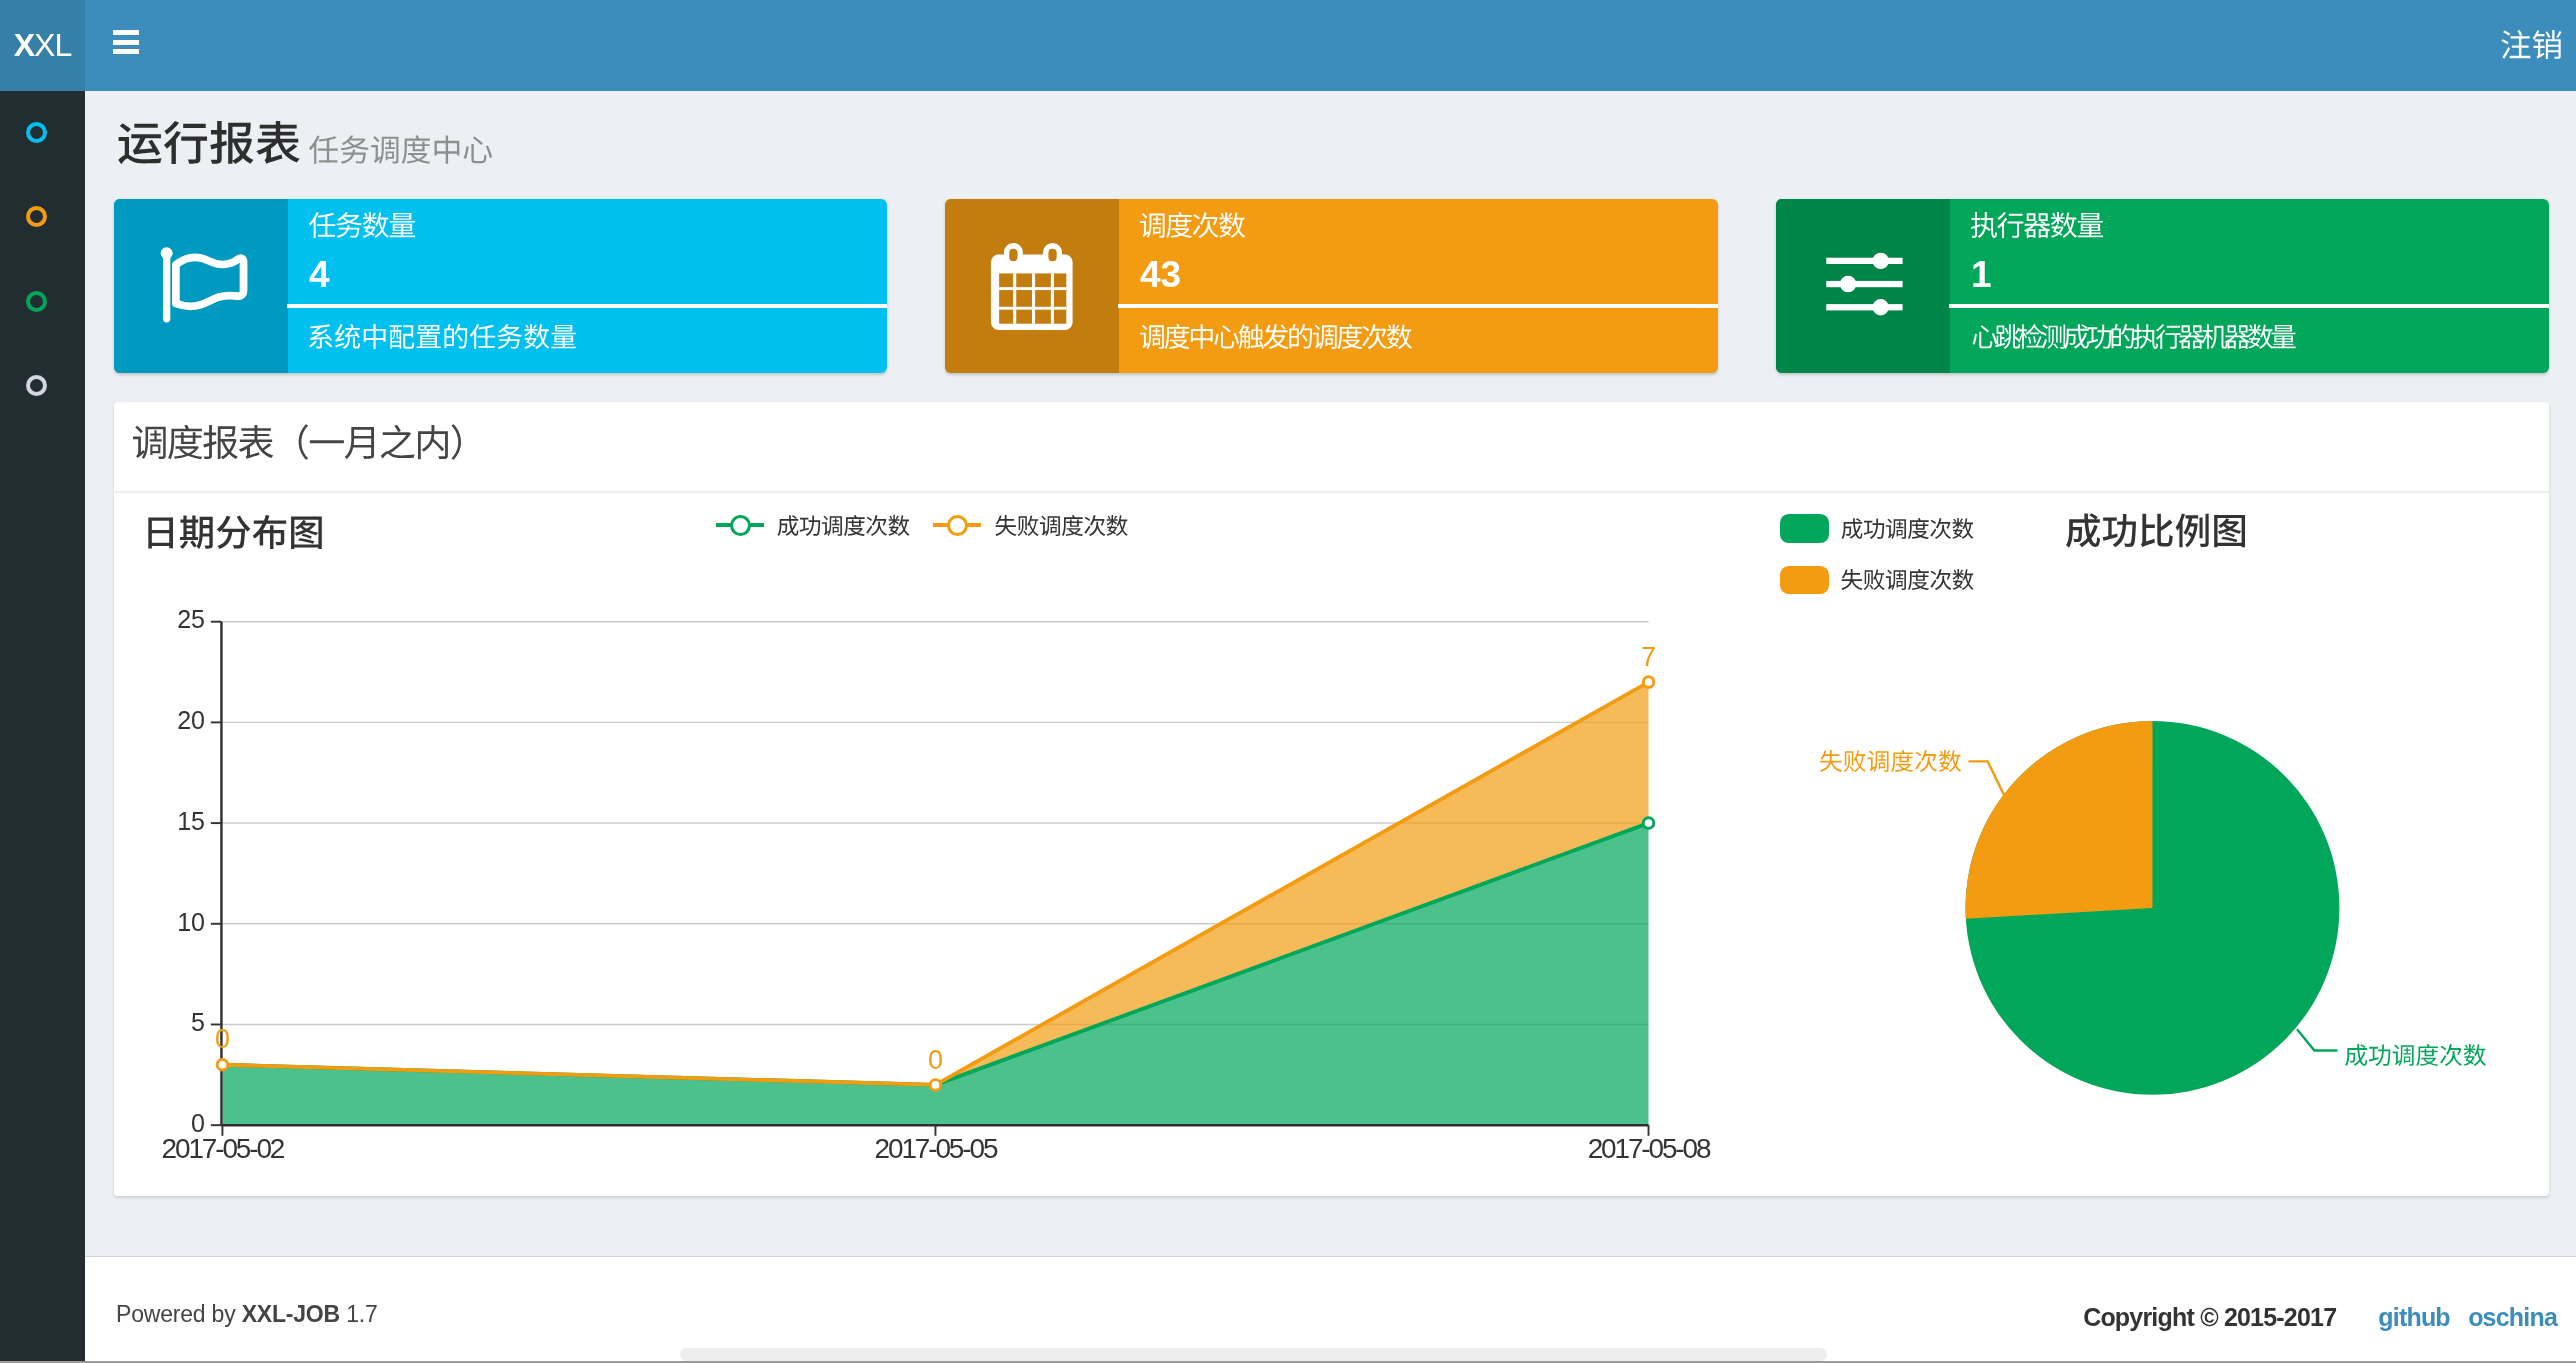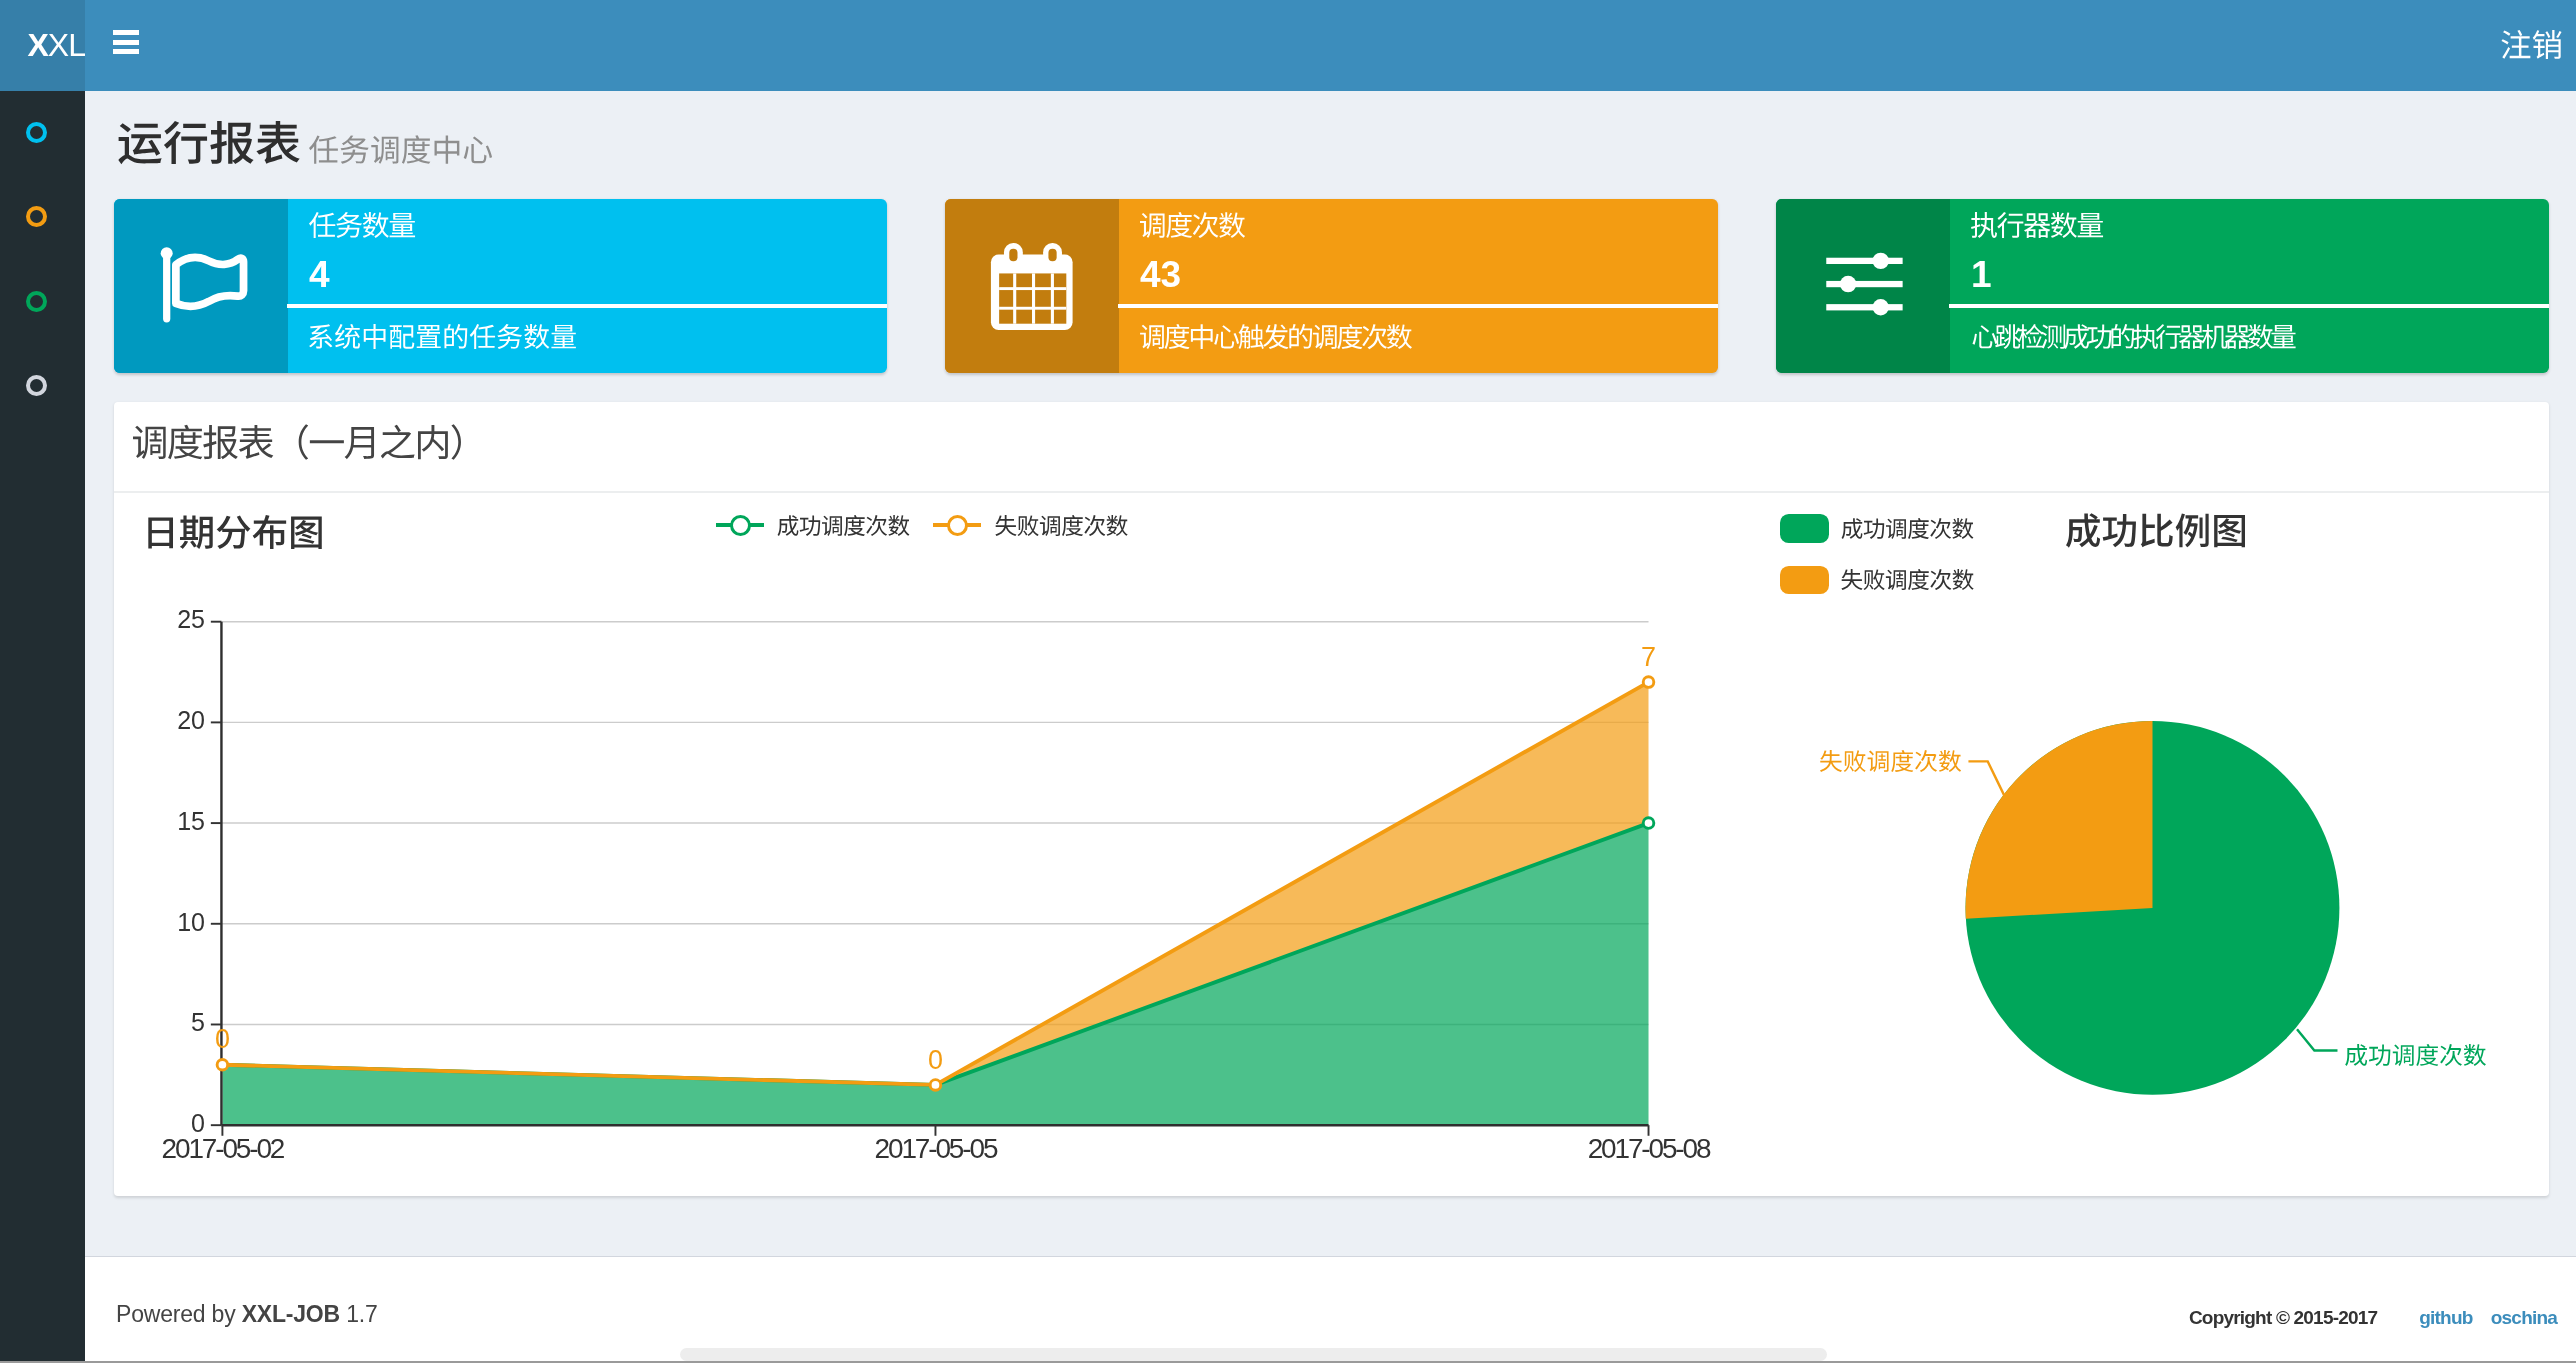--- a/index.html
+++ b/index.html
@@ -1,18 +1,18 @@
 <!DOCTYPE html>
 <html><head><meta charset="utf-8"><title>运行报表</title><style>
 *{margin:0;padding:0;box-sizing:border-box}
 html,body{width:2576px;height:1363px;background:#ecf0f5;font-family:"Liberation Sans",sans-serif;overflow:hidden;position:relative}
 .abs{position:absolute}
 </style></head><body>
 
-<div class="abs" style="left:0;top:0;width:85px;height:91px;background:#367fa9;color:#fff;font-size:32px;line-height:91px;text-align:right;letter-spacing:-1px"><b>X</b>XL</div>
+<div class="abs" style="left:0;top:0;width:85px;height:91px;background:#367fa9;color:#fff;font-size:32px;line-height:91px;text-align:center;letter-spacing:-1px"><b>X</b>XL</div>
 <div class="abs" style="left:85px;top:0;width:2491px;height:91px;background:#3c8dbc"></div>
 <div class="abs" style="left:113px;top:30px;width:26px;height:4.8px;background:#fff"></div>
 <div class="abs" style="left:113px;top:40px;width:26px;height:4.8px;background:#fff"></div>
 <div class="abs" style="left:113px;top:49px;width:26px;height:4.8px;background:#fff"></div>
 <svg style="position:absolute;left:2501px;top:30px" width="63" height="31" viewBox="1.4 -27.9 65.1 32.5">
     <path fill="#fff" d="M3.1 -25.5C5.2 -24.5 8.0 -22.9 9.4 -21.8L10.8 -23.9C9.4 -24.9 6.6 -26.4 4.5 -27.3ZM1.4 -16.4C3.5 -15.4 6.2 -13.9 7.5 -12.8L8.9 -14.9C7.5 -15.9 4.8 -17.4 2.7 -18.2ZM2.3 0.6 4.4 2.3C6.4 -0.8 8.7 -5.0 10.4 -8.4L8.6 -10.1C6.7 -6.3 4.1 -1.9 2.3 0.6ZM18.1 -27.0C19.2 -25.3 20.4 -23.0 20.8 -21.5L23.2 -22.5C22.7 -24.0 21.5 -26.2 20.3 -27.9ZM11.0 -21.4V-19.1H19.7V-11.6H12.3V-9.3H19.7V-0.8H10.0V1.6H31.7V-0.8H22.3V-9.3H29.8V-11.6H22.3V-19.1H31.0V-21.4Z M47.5 -25.6C48.7 -23.7 50.1 -21.2 50.6 -19.5L52.7 -20.6C52.1 -22.2 50.7 -24.7 49.4 -26.6ZM62.3 -26.8C61.4 -24.8 60.0 -22.1 58.8 -20.5L60.7 -19.6C61.9 -21.2 63.3 -23.7 64.4 -25.8ZM38.9 -27.6C37.9 -24.6 36.2 -21.7 34.2 -19.7C34.6 -19.2 35.3 -18.0 35.5 -17.5C36.5 -18.6 37.5 -19.9 38.4 -21.4H46.5V-23.8H39.7C40.2 -24.8 40.7 -25.9 41.0 -27.0ZM35.0 -11.4V-9.1H39.8V-2.5C39.8 -1.1 38.8 -0.2 38.2 0.1C38.6 0.6 39.2 1.7 39.4 2.2C39.9 1.7 40.8 1.1 46.3 -2.0C46.2 -2.5 45.9 -3.4 45.9 -4.1L42.1 -2.1V-9.1H46.7V-11.4H42.1V-15.8H46.0V-18.1H36.5V-15.8H39.8V-11.4ZM50.2 -10.3H61.2V-6.7H50.2ZM50.2 -12.4V-16.0H61.2V-12.4ZM54.6 -27.8V-18.3H47.9V2.6H50.2V-4.6H61.2V-0.5C61.2 -0.0 61.0 0.1 60.6 0.1C60.1 0.1 58.4 0.1 56.6 0.1C56.9 0.7 57.2 1.7 57.3 2.3C59.8 2.3 61.4 2.3 62.3 1.9C63.2 1.6 63.5 0.8 63.5 -0.5V-18.3L61.2 -18.3H57.0V-27.8Z"></path>
   </svg>
 <div class="abs" style="left:0;top:91px;width:85px;height:1273px;background:#222d32"></div>
 <div class="abs" style="left:26px;top:122px;width:21px;height:21px;border:4.3px solid #00c0ef;border-radius:50%"></div>
 <div class="abs" style="left:26px;top:206px;width:21px;height:21px;border:4.3px solid #f39c12;border-radius:50%"></div>
@@ -152,15 +152,15 @@
     <path fill="#333" d="M20.2 -32.0C20.2 -30.0 20.3 -28.0 20.3 -26.0H4.5V-15.1C4.5 -10.1 4.3 -3.5 1.2 1.1C2.0 1.6 3.6 2.8 4.2 3.5C7.6 -1.4 8.2 -9.0 8.3 -14.5H14.4C14.3 -8.7 14.1 -6.6 13.6 -6.0C13.3 -5.6 13.0 -5.5 12.5 -5.5C11.8 -5.5 10.3 -5.6 8.7 -5.7C9.3 -4.8 9.7 -3.4 9.7 -2.4C11.6 -2.3 13.3 -2.3 14.2 -2.4C15.3 -2.5 16.0 -2.9 16.7 -3.7C17.5 -4.8 17.7 -8.1 17.9 -16.4C17.9 -16.8 17.9 -17.8 17.9 -17.8H8.3V-22.4H20.6C21.1 -16.5 21.9 -10.9 23.3 -6.6C20.9 -3.9 18.1 -1.6 14.9 0.1C15.7 0.8 17.0 2.3 17.6 3.0C20.2 1.4 22.6 -0.5 24.8 -2.8C26.5 0.8 28.8 2.9 31.6 2.9C34.7 2.9 36.0 1.1 36.6 -5.6C35.6 -6.0 34.4 -6.8 33.5 -7.6C33.3 -2.7 32.8 -0.8 31.8 -0.8C30.2 -0.8 28.7 -2.7 27.5 -6.0C30.2 -9.7 32.5 -14.1 34.1 -19.0L30.5 -19.9C29.4 -16.3 28.0 -13.1 26.1 -10.3C25.3 -13.8 24.6 -17.9 24.3 -22.4H36.3V-26.0H32.3L34.2 -27.9C32.8 -29.2 29.9 -31.0 27.6 -32.1L25.4 -30.0C27.5 -28.9 29.9 -27.2 31.4 -26.0H24.1C24.0 -27.9 23.9 -30.0 23.9 -32.0Z M39.3 -7.3 40.1 -3.6C44.2 -4.7 49.7 -6.2 54.8 -7.8L54.4 -11.2L48.6 -9.7V-24.4H53.9V-27.8H39.7V-24.4H45.1V-8.7C42.9 -8.1 40.9 -7.6 39.3 -7.3ZM60.3 -31.5C60.3 -28.8 60.3 -26.1 60.2 -23.6H54.3V-20.2H60.0C59.5 -11.2 57.5 -3.9 49.7 0.4C50.6 1.0 51.7 2.3 52.2 3.2C60.8 -1.7 63.0 -10.0 63.6 -20.2H70.2C69.7 -7.4 69.2 -2.4 68.1 -1.2C67.7 -0.7 67.3 -0.6 66.6 -0.6C65.7 -0.6 63.7 -0.6 61.5 -0.8C62.2 0.2 62.6 1.7 62.7 2.7C64.8 2.9 66.9 2.9 68.2 2.7C69.5 2.5 70.4 2.2 71.3 1.0C72.7 -0.8 73.2 -6.3 73.8 -21.9C73.8 -22.4 73.8 -23.6 73.8 -23.6H63.8C63.9 -26.1 63.9 -28.8 63.9 -31.5Z M80.6 3.0C81.5 2.3 83.1 1.6 93.4 -1.9C93.2 -2.8 93.1 -4.5 93.2 -5.6L84.4 -2.8V-16.9H93.4V-20.5H84.4V-31.6H80.5V-3.2C80.5 -1.5 79.5 -0.5 78.8 -0.0C79.4 0.6 80.3 2.1 80.6 3.0ZM96.0 -31.8V-3.9C96.0 0.9 97.1 2.2 101.1 2.2C101.8 2.2 105.8 2.2 106.6 2.2C110.7 2.2 111.6 -0.5 112.0 -8.2C111.0 -8.5 109.4 -9.2 108.5 -9.9C108.3 -3.0 108.0 -1.3 106.2 -1.3C105.4 -1.3 102.3 -1.3 101.6 -1.3C100.0 -1.3 99.7 -1.6 99.7 -3.8V-13.9C103.9 -16.4 108.3 -19.5 111.8 -22.4L108.8 -25.6C106.5 -23.2 103.1 -20.2 99.7 -17.8V-31.8Z M139.8 -27.8V-6.3H143.0V-27.8ZM146.0 -31.8V-1.4C146.0 -0.8 145.7 -0.6 145.1 -0.5C144.4 -0.5 142.3 -0.5 140.1 -0.6C140.6 0.4 141.1 1.9 141.2 2.9C144.3 2.9 146.4 2.8 147.6 2.2C148.8 1.7 149.3 0.7 149.3 -1.4V-31.8ZM127.5 -10.6C128.7 -9.7 130.1 -8.5 131.1 -7.4C129.5 -4.0 127.3 -1.2 124.8 0.4C125.6 1.1 126.5 2.4 127.0 3.2C133.0 -1.1 136.7 -9.2 137.9 -21.3L135.8 -21.8L135.2 -21.7H131.0C131.5 -23.3 131.9 -25.0 132.2 -26.8H138.4V-30.1H125.3V-26.8H128.7C127.7 -20.9 125.9 -15.4 123.2 -11.9C124.0 -11.3 125.3 -10.1 125.9 -9.6C127.5 -11.9 128.9 -15.0 130.0 -18.4H134.3C133.9 -15.6 133.3 -13.0 132.5 -10.7C131.5 -11.6 130.3 -12.4 129.4 -13.1ZM121.5 -32.0C120.1 -26.6 117.8 -21.3 115.0 -17.7C115.6 -16.8 116.4 -14.7 116.7 -13.9C117.5 -14.9 118.2 -16.0 118.9 -17.1V3.1H122.2V-23.9C123.2 -26.3 124.0 -28.7 124.7 -31.1Z M165.9 -10.4C169.1 -9.8 173.0 -8.4 175.2 -7.3L176.7 -9.7C174.5 -10.7 170.5 -11.9 167.4 -12.5ZM162.3 -5.5C167.6 -4.9 174.2 -3.4 177.8 -2.1L179.4 -4.7C175.6 -6.0 169.1 -7.4 164.0 -7.9ZM155.0 -30.5V3.2H158.5V1.7H183.5V3.2H187.0V-30.5ZM158.5 -1.5V-27.2H183.5V-1.5ZM167.6 -26.9C165.7 -23.9 162.5 -21.0 159.3 -19.2C160.0 -18.7 161.2 -17.6 161.7 -17.0C162.7 -17.7 163.7 -18.4 164.7 -19.3C165.7 -18.2 166.9 -17.3 168.2 -16.4C165.2 -15.1 161.8 -14.1 158.7 -13.5C159.3 -12.8 160.0 -11.4 160.3 -10.5C163.9 -11.4 167.8 -12.8 171.3 -14.6C174.3 -13.0 177.8 -11.7 181.3 -11.0C181.7 -11.8 182.6 -13.1 183.3 -13.7C180.2 -14.2 177.0 -15.2 174.2 -16.3C177.0 -18.2 179.3 -20.3 180.9 -22.8L178.9 -24.0L178.3 -23.9H169.1C169.7 -24.5 170.2 -25.2 170.6 -25.9ZM166.7 -21.2 175.8 -21.1C174.5 -19.9 172.9 -18.8 171.2 -17.9C169.4 -18.8 167.9 -19.9 166.7 -21.2Z"></path>
   </svg>
 <svg style="position:absolute;left:1819px;top:750px" width="145" height="24" viewBox="1.1 -21.1 150.2 25.2">
     <path fill="#f39c12" d="M11.4 -21.0V-16.6H6.6C7.1 -17.8 7.5 -19.0 7.9 -20.2L5.9 -20.7C5.0 -17.2 3.5 -13.9 1.5 -11.8C2.0 -11.6 2.9 -11.1 3.3 -10.8C4.2 -11.9 5.0 -13.2 5.8 -14.7H11.4V-13.2C11.4 -12.1 11.4 -10.9 11.2 -9.8H1.4V-7.9H10.7C9.7 -4.6 7.1 -1.7 1.1 0.4C1.5 0.8 2.0 1.6 2.2 2.0C8.6 -0.2 11.4 -3.5 12.6 -7.1C14.5 -2.4 17.8 0.7 23.0 2.0C23.3 1.5 23.9 0.7 24.3 0.3C19.2 -0.9 15.9 -3.7 14.2 -7.9H23.7V-9.8H13.2C13.3 -10.9 13.4 -12.1 13.4 -13.2V-14.7H21.6V-16.6H13.4V-21.0Z M30.9 -16.4V-9.7C30.9 -6.4 30.5 -1.9 26.0 0.7C26.4 1.0 26.9 1.6 27.1 2.0C31.9 -1.1 32.5 -5.9 32.5 -9.7V-16.4ZM32.2 -3.2C33.3 -1.8 34.7 0.2 35.4 1.4L36.7 0.4C36.0 -0.7 34.6 -2.6 33.5 -4.0ZM27.2 -19.8V-4.6H28.8V-18.1H34.5V-4.7H36.1V-19.8ZM40.6 -14.9H45.3C44.9 -11.0 44.0 -7.9 42.8 -5.5C41.5 -7.6 40.4 -10.1 39.7 -12.7C40.0 -13.4 40.3 -14.2 40.6 -14.9ZM40.5 -20.8C39.7 -16.9 38.4 -13.2 36.6 -10.7C36.9 -10.3 37.5 -9.5 37.7 -9.1C38.0 -9.6 38.4 -10.1 38.7 -10.7C39.5 -8.2 40.5 -5.9 41.9 -3.9C40.5 -1.9 38.8 -0.4 36.8 0.6C37.2 0.9 37.8 1.6 38.0 2.0C39.9 1.0 41.5 -0.5 42.9 -2.4C44.3 -0.6 46.0 0.9 47.9 2.0C48.2 1.5 48.7 0.9 49.1 0.6C47.1 -0.4 45.3 -2.0 43.8 -4.0C45.3 -6.7 46.4 -10.3 46.9 -14.9H48.7V-16.6H41.2C41.5 -17.9 41.9 -19.1 42.2 -20.4Z M52.6 -19.3C54.0 -18.2 55.6 -16.5 56.4 -15.4L57.7 -16.7C56.9 -17.8 55.2 -19.4 53.9 -20.5ZM51.1 -13.2V-11.4H54.6V-2.7C54.6 -1.4 53.7 -0.4 53.2 0.0C53.5 0.3 54.1 0.9 54.4 1.3C54.7 0.9 55.3 0.4 58.6 -2.3C58.3 -1.1 57.8 0.0 57.1 1.0C57.5 1.2 58.2 1.7 58.5 2.0C60.9 -1.4 61.2 -6.7 61.2 -10.6V-18.2H71.4V-0.3C71.4 0.1 71.3 0.2 70.9 0.2C70.5 0.2 69.4 0.2 68.1 0.2C68.3 0.7 68.6 1.5 68.7 1.9C70.5 1.9 71.5 1.9 72.2 1.6C72.9 1.3 73.1 0.8 73.1 -0.2V-19.9H59.6V-10.6C59.6 -8.2 59.5 -5.4 58.8 -2.8C58.6 -3.2 58.4 -3.7 58.2 -4.1L56.4 -2.7V-13.2ZM65.5 -17.4V-15.4H62.8V-13.9H65.5V-11.4H62.2V-9.9H70.5V-11.4H67.0V-13.9H69.8V-15.4H67.0V-17.4ZM62.8 -7.9V-0.9H64.2V-2.0H69.5V-7.9ZM64.2 -6.5H68.1V-3.5H64.2Z M84.7 -16.1V-13.9H80.6V-12.4H84.7V-8.2H94.4V-12.4H98.4V-13.9H94.4V-16.1H92.5V-13.9H86.5V-16.1ZM92.5 -12.4V-9.7H86.5V-12.4ZM93.9 -5.1C92.8 -3.8 91.3 -2.8 89.5 -2.0C87.7 -2.8 86.2 -3.8 85.2 -5.1ZM81.0 -6.6V-5.1H84.2L83.4 -4.7C84.4 -3.3 85.8 -2.1 87.4 -1.2C85.1 -0.4 82.5 0.0 79.8 0.2C80.1 0.7 80.4 1.4 80.5 1.9C83.7 1.5 86.7 0.9 89.4 -0.2C91.9 0.9 94.8 1.6 98.0 2.0C98.2 1.5 98.7 0.8 99.0 0.4C96.3 0.1 93.7 -0.4 91.5 -1.2C93.7 -2.3 95.5 -3.9 96.7 -6.1L95.5 -6.7L95.2 -6.6ZM86.8 -20.7C87.2 -20.0 87.5 -19.2 87.8 -18.5H78.2V-11.7C78.2 -8.0 78.0 -2.6 75.9 1.2C76.4 1.3 77.2 1.7 77.6 2.0C79.7 -2.0 80.0 -7.7 80.0 -11.7V-16.8H98.7V-18.5H90.0C89.7 -19.3 89.2 -20.3 88.7 -21.1Z M101.4 -17.9C103.1 -17.0 105.2 -15.5 106.2 -14.5L107.5 -16.0C106.4 -17.0 104.2 -18.4 102.5 -19.3ZM101.0 -1.8 102.8 -0.5C104.3 -2.8 106.2 -5.7 107.7 -8.2L106.2 -9.5C104.6 -6.8 102.5 -3.7 101.0 -1.8ZM111.3 -21.0C110.5 -17.0 109.2 -13.1 107.2 -10.7C107.7 -10.4 108.7 -9.9 109.0 -9.6C110.0 -11.0 110.9 -12.9 111.7 -14.9H120.9C120.5 -13.2 119.7 -11.3 119.1 -10.1C119.5 -9.9 120.3 -9.5 120.7 -9.3C121.5 -11.0 122.7 -13.7 123.3 -16.1L121.9 -16.9L121.5 -16.8H112.3C112.7 -18.0 113.1 -19.3 113.3 -20.6ZM114.2 -13.7V-12.1C114.2 -8.6 113.7 -3.1 106.0 0.7C106.5 1.0 107.1 1.7 107.4 2.1C112.3 -0.4 114.5 -3.6 115.5 -6.6C116.9 -2.6 119.2 0.3 122.8 1.8C123.0 1.3 123.6 0.6 124.0 0.2C119.7 -1.4 117.3 -5.2 116.2 -10.3C116.2 -10.9 116.2 -11.5 116.2 -12.1V-13.7Z M136.1 -20.5C135.6 -19.6 134.8 -18.1 134.2 -17.2L135.4 -16.6C136.1 -17.4 136.9 -18.7 137.7 -19.8ZM127.2 -19.8C127.8 -18.8 128.5 -17.4 128.8 -16.5L130.2 -17.2C129.9 -18.1 129.3 -19.4 128.6 -20.4ZM135.2 -6.5C134.7 -5.2 133.9 -4.1 132.9 -3.2C132.0 -3.6 131.0 -4.1 130.1 -4.5C130.4 -5.1 130.8 -5.8 131.2 -6.5ZM127.8 -3.8C129.0 -3.4 130.3 -2.7 131.6 -2.1C130.0 -0.9 128.1 -0.1 126.0 0.4C126.3 0.7 126.8 1.4 126.9 1.8C129.2 1.2 131.3 0.2 133.2 -1.2C134.0 -0.8 134.7 -0.3 135.3 0.2L136.5 -1.1C135.9 -1.5 135.2 -1.9 134.4 -2.4C135.7 -3.8 136.8 -5.6 137.4 -7.7L136.3 -8.2L136.1 -8.1H131.9L132.5 -9.4L130.8 -9.7C130.7 -9.2 130.4 -8.6 130.2 -8.1H126.8V-6.5H129.4C128.8 -5.5 128.3 -4.6 127.8 -3.8ZM131.4 -21.0V-16.4H126.2V-14.8H130.8C129.7 -13.2 127.7 -11.6 126.0 -10.9C126.3 -10.5 126.8 -9.9 127.0 -9.5C128.5 -10.3 130.2 -11.7 131.4 -13.2V-10.1H133.2V-13.5C134.4 -12.6 135.9 -11.5 136.5 -10.9L137.6 -12.2C137.0 -12.7 134.8 -14.1 133.6 -14.8H138.3V-16.4H133.2V-21.0ZM140.7 -20.8C140.1 -16.4 139.0 -12.2 137.0 -9.6C137.4 -9.3 138.2 -8.7 138.4 -8.4C139.1 -9.3 139.7 -10.5 140.2 -11.7C140.7 -9.2 141.4 -7.0 142.3 -5.0C140.9 -2.6 139.0 -0.8 136.3 0.6C136.6 0.9 137.2 1.7 137.3 2.1C139.9 0.7 141.8 -1.0 143.3 -3.2C144.5 -1.1 146.1 0.6 148.0 1.8C148.3 1.3 148.9 0.7 149.3 0.3C147.2 -0.8 145.6 -2.7 144.3 -5.0C145.6 -7.5 146.4 -10.7 147.0 -14.4H148.7V-16.2H141.6C141.9 -17.6 142.2 -19.0 142.4 -20.5ZM145.2 -14.4C144.8 -11.5 144.2 -9.0 143.3 -6.9C142.4 -9.2 141.7 -11.7 141.2 -14.4Z"></path>
   </svg>
 <svg style="position:absolute;left:2344px;top:1044px" width="145" height="24" viewBox="0.9 -21.1 150.4 25.3">
     <path fill="#00a65a" d="M13.6 -21.0C13.6 -19.6 13.7 -18.1 13.7 -16.8H3.2V-9.7C3.2 -6.5 3.0 -2.1 0.9 0.9C1.4 1.2 2.1 1.8 2.5 2.2C4.8 -1.1 5.2 -6.2 5.2 -9.7V-9.9H9.7C9.6 -5.6 9.5 -4.0 9.2 -3.6C9.0 -3.4 8.8 -3.3 8.4 -3.3C8.0 -3.3 6.9 -3.3 5.7 -3.5C6.0 -3.0 6.2 -2.2 6.2 -1.7C7.5 -1.6 8.6 -1.6 9.3 -1.7C10.0 -1.8 10.4 -1.9 10.8 -2.4C11.3 -3.1 11.4 -5.2 11.6 -10.8C11.6 -11.1 11.6 -11.6 11.6 -11.6H5.2V-14.9H13.9C14.2 -10.9 14.8 -7.2 15.7 -4.3C14.1 -2.4 12.1 -0.9 9.9 0.3C10.3 0.7 11.0 1.5 11.3 1.9C13.2 0.7 14.9 -0.7 16.4 -2.3C17.6 0.3 19.1 1.8 21.0 1.8C23.0 1.8 23.7 0.6 24.0 -3.7C23.5 -3.9 22.8 -4.3 22.4 -4.7C22.2 -1.4 21.9 -0.1 21.2 -0.1C19.9 -0.1 18.8 -1.5 17.9 -4.0C19.7 -6.4 21.2 -9.2 22.2 -12.5L20.4 -13.0C19.6 -10.5 18.5 -8.2 17.2 -6.2C16.5 -8.6 16.0 -11.6 15.8 -14.9H23.8V-16.8H15.7C15.6 -18.1 15.6 -19.5 15.6 -21.0ZM16.8 -19.8C18.4 -18.9 20.3 -17.7 21.2 -16.8L22.4 -18.1C21.5 -18.9 19.5 -20.1 17.9 -20.9Z M25.9 -4.5 26.4 -2.6C29.1 -3.4 32.7 -4.4 36.1 -5.4L35.9 -7.1L31.8 -6.1V-16.2H35.5V-18.1H26.3V-16.2H30.0V-5.6C28.4 -5.2 27.1 -4.8 25.9 -4.5ZM39.9 -20.6C39.9 -18.8 39.9 -17.0 39.9 -15.3H35.6V-13.5H39.8C39.4 -7.4 38.0 -2.3 32.7 0.6C33.1 0.9 33.8 1.6 34.0 2.0C39.8 -1.2 41.2 -6.8 41.6 -13.5H46.6C46.3 -4.6 45.9 -1.2 45.1 -0.4C44.9 -0.1 44.6 0.0 44.1 0.0C43.5 0.0 42.1 -0.0 40.6 -0.2C40.9 0.4 41.1 1.2 41.2 1.7C42.6 1.8 44.0 1.8 44.9 1.7C45.7 1.7 46.2 1.5 46.8 0.8C47.8 -0.4 48.1 -4.0 48.5 -14.4C48.5 -14.6 48.5 -15.3 48.5 -15.3H41.7C41.8 -17.0 41.8 -18.8 41.8 -20.6Z M52.6 -19.3C54.0 -18.2 55.6 -16.5 56.4 -15.4L57.7 -16.7C56.9 -17.8 55.2 -19.4 53.9 -20.5ZM51.1 -13.2V-11.4H54.6V-2.7C54.6 -1.4 53.7 -0.4 53.2 0.0C53.5 0.3 54.1 0.9 54.4 1.3C54.7 0.9 55.3 0.4 58.6 -2.3C58.3 -1.1 57.8 0.0 57.1 1.0C57.5 1.2 58.2 1.7 58.5 2.0C60.9 -1.4 61.2 -6.7 61.2 -10.6V-18.2H71.4V-0.3C71.4 0.1 71.3 0.2 70.9 0.2C70.5 0.2 69.4 0.2 68.1 0.2C68.3 0.7 68.6 1.5 68.7 1.9C70.5 1.9 71.5 1.9 72.2 1.6C72.9 1.3 73.1 0.8 73.1 -0.2V-19.9H59.6V-10.6C59.6 -8.2 59.5 -5.4 58.8 -2.8C58.6 -3.2 58.4 -3.7 58.2 -4.1L56.4 -2.7V-13.2ZM65.5 -17.4V-15.4H62.8V-13.9H65.5V-11.4H62.2V-9.9H70.5V-11.4H67.0V-13.9H69.8V-15.4H67.0V-17.4ZM62.8 -7.9V-0.9H64.2V-2.0H69.5V-7.9ZM64.2 -6.5H68.1V-3.5H64.2Z M84.7 -16.1V-13.9H80.6V-12.4H84.7V-8.2H94.4V-12.4H98.4V-13.9H94.4V-16.1H92.5V-13.9H86.5V-16.1ZM92.5 -12.4V-9.7H86.5V-12.4ZM93.9 -5.1C92.8 -3.8 91.3 -2.8 89.5 -2.0C87.7 -2.8 86.2 -3.8 85.2 -5.1ZM81.0 -6.6V-5.1H84.2L83.4 -4.7C84.4 -3.3 85.8 -2.1 87.4 -1.2C85.1 -0.4 82.5 0.0 79.8 0.2C80.1 0.7 80.4 1.4 80.5 1.9C83.7 1.5 86.7 0.9 89.4 -0.2C91.9 0.9 94.8 1.6 98.0 2.0C98.2 1.5 98.7 0.8 99.0 0.4C96.3 0.1 93.7 -0.4 91.5 -1.2C93.7 -2.3 95.5 -3.9 96.7 -6.1L95.5 -6.7L95.2 -6.6ZM86.8 -20.7C87.2 -20.0 87.5 -19.2 87.8 -18.5H78.2V-11.7C78.2 -8.0 78.0 -2.6 75.9 1.2C76.4 1.3 77.2 1.7 77.6 2.0C79.7 -2.0 80.0 -7.7 80.0 -11.7V-16.8H98.7V-18.5H90.0C89.7 -19.3 89.2 -20.3 88.7 -21.1Z M101.4 -17.9C103.1 -17.0 105.2 -15.5 106.2 -14.5L107.5 -16.0C106.4 -17.0 104.2 -18.4 102.5 -19.3ZM101.0 -1.8 102.8 -0.5C104.3 -2.8 106.2 -5.7 107.7 -8.2L106.2 -9.5C104.6 -6.8 102.5 -3.7 101.0 -1.8ZM111.3 -21.0C110.5 -17.0 109.2 -13.1 107.2 -10.7C107.7 -10.4 108.7 -9.9 109.0 -9.6C110.0 -11.0 110.9 -12.9 111.7 -14.9H120.9C120.5 -13.2 119.7 -11.3 119.1 -10.1C119.5 -9.9 120.3 -9.5 120.7 -9.3C121.5 -11.0 122.7 -13.7 123.3 -16.1L121.9 -16.9L121.5 -16.8H112.3C112.7 -18.0 113.1 -19.3 113.3 -20.6ZM114.2 -13.7V-12.1C114.2 -8.6 113.7 -3.1 106.0 0.7C106.5 1.0 107.1 1.7 107.4 2.1C112.3 -0.4 114.5 -3.6 115.5 -6.6C116.9 -2.6 119.2 0.3 122.8 1.8C123.0 1.3 123.6 0.6 124.0 0.2C119.7 -1.4 117.3 -5.2 116.2 -10.3C116.2 -10.9 116.2 -11.5 116.2 -12.1V-13.7Z M136.1 -20.5C135.6 -19.6 134.8 -18.1 134.2 -17.2L135.4 -16.6C136.1 -17.4 136.9 -18.7 137.7 -19.8ZM127.2 -19.8C127.8 -18.8 128.5 -17.4 128.8 -16.5L130.2 -17.2C129.9 -18.1 129.3 -19.4 128.6 -20.4ZM135.2 -6.5C134.7 -5.2 133.9 -4.1 132.9 -3.2C132.0 -3.6 131.0 -4.1 130.1 -4.5C130.4 -5.1 130.8 -5.8 131.2 -6.5ZM127.8 -3.8C129.0 -3.4 130.3 -2.7 131.6 -2.1C130.0 -0.9 128.1 -0.1 126.0 0.4C126.3 0.7 126.8 1.4 126.9 1.8C129.2 1.2 131.3 0.2 133.2 -1.2C134.0 -0.8 134.7 -0.3 135.3 0.2L136.5 -1.1C135.9 -1.5 135.2 -1.9 134.4 -2.4C135.7 -3.8 136.8 -5.6 137.4 -7.7L136.3 -8.2L136.1 -8.1H131.9L132.5 -9.4L130.8 -9.7C130.7 -9.2 130.4 -8.6 130.2 -8.1H126.8V-6.5H129.4C128.8 -5.5 128.3 -4.6 127.8 -3.8ZM131.4 -21.0V-16.4H126.2V-14.8H130.8C129.7 -13.2 127.7 -11.6 126.0 -10.9C126.3 -10.5 126.8 -9.9 127.0 -9.5C128.5 -10.3 130.2 -11.7 131.4 -13.2V-10.1H133.2V-13.5C134.4 -12.6 135.9 -11.5 136.5 -10.9L137.6 -12.2C137.0 -12.7 134.8 -14.1 133.6 -14.8H138.3V-16.4H133.2V-21.0ZM140.7 -20.8C140.1 -16.4 139.0 -12.2 137.0 -9.6C137.4 -9.3 138.2 -8.7 138.4 -8.4C139.1 -9.3 139.7 -10.5 140.2 -11.7C140.7 -9.2 141.4 -7.0 142.3 -5.0C140.9 -2.6 139.0 -0.8 136.3 0.6C136.6 0.9 137.2 1.7 137.3 2.1C139.9 0.7 141.8 -1.0 143.3 -3.2C144.5 -1.1 146.1 0.6 148.0 1.8C148.3 1.3 148.9 0.7 149.3 0.3C147.2 -0.8 145.6 -2.7 144.3 -5.0C145.6 -7.5 146.4 -10.7 147.0 -14.4H148.7V-16.2H141.6C141.9 -17.6 142.2 -19.0 142.4 -20.5ZM145.2 -14.4C144.8 -11.5 144.2 -9.0 143.3 -6.9C142.4 -9.2 141.7 -11.7 141.2 -14.4Z"></path>
   </svg>
 <div class="abs" style="left:85px;top:1256px;width:2491px;height:107px;background:#fff;border-top:1.9px solid #d2d6de"></div>
 <div class="abs" style="left:116px;top:1302px;font-size:23px;color:#444;letter-spacing:-0.2px;line-height:25px">Powered by <b>XXL-JOB</b> 1.7</div>
-<div class="abs" style="right:19px;top:1304px;font-size:19px;color:#333;letter-spacing:-0.8px;line-height:27px;font-weight:bold">Copyright © 2015-2017<span style="color:#3c8dbc;margin-left:42px">github</span><span style="color:#3c8dbc;margin-left:18.3px">oschina</span></div>
+<div class="abs" style="right:19px;top:1304px;font-size:25px;color:#333;letter-spacing:-0.8px;line-height:27px;font-weight:bold">Copyright © 2015-2017<span style="color:#3c8dbc;margin-left:42px">github</span><span style="color:#3c8dbc;margin-left:18.3px">oschina</span></div>
 <div class="abs" style="left:680px;top:1348px;width:1147px;height:12.5px;background:#ededed;border-radius:6.7px"></div>
 <div class="abs" style="left:0;top:1361px;width:2576px;height:1.9px;background:#9a9a9a"></div>
 
 </body></html>

